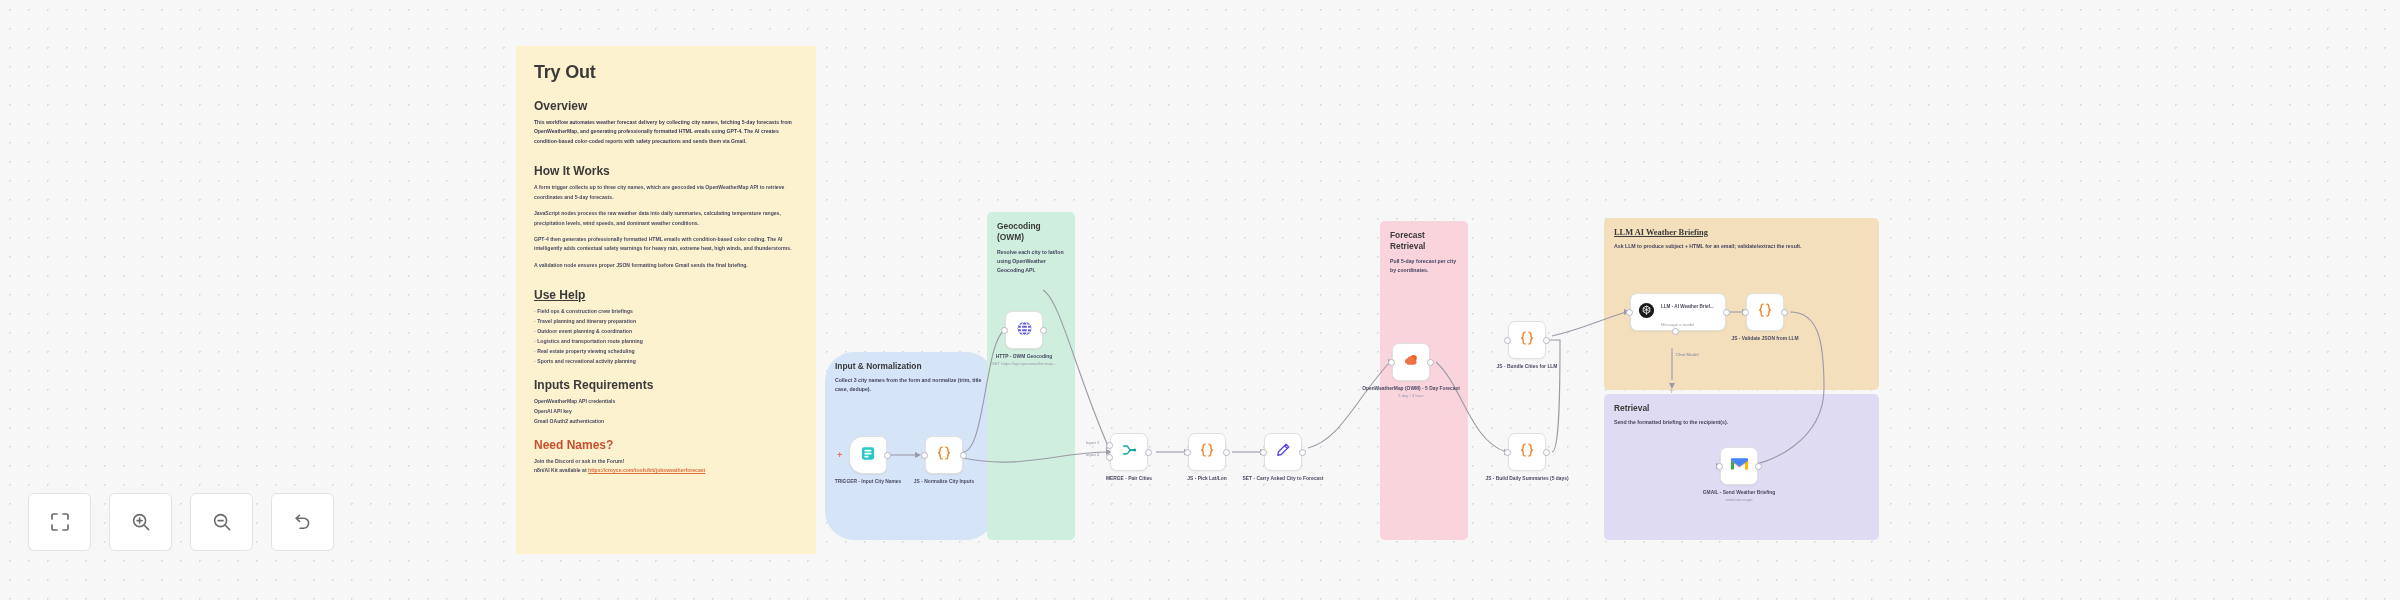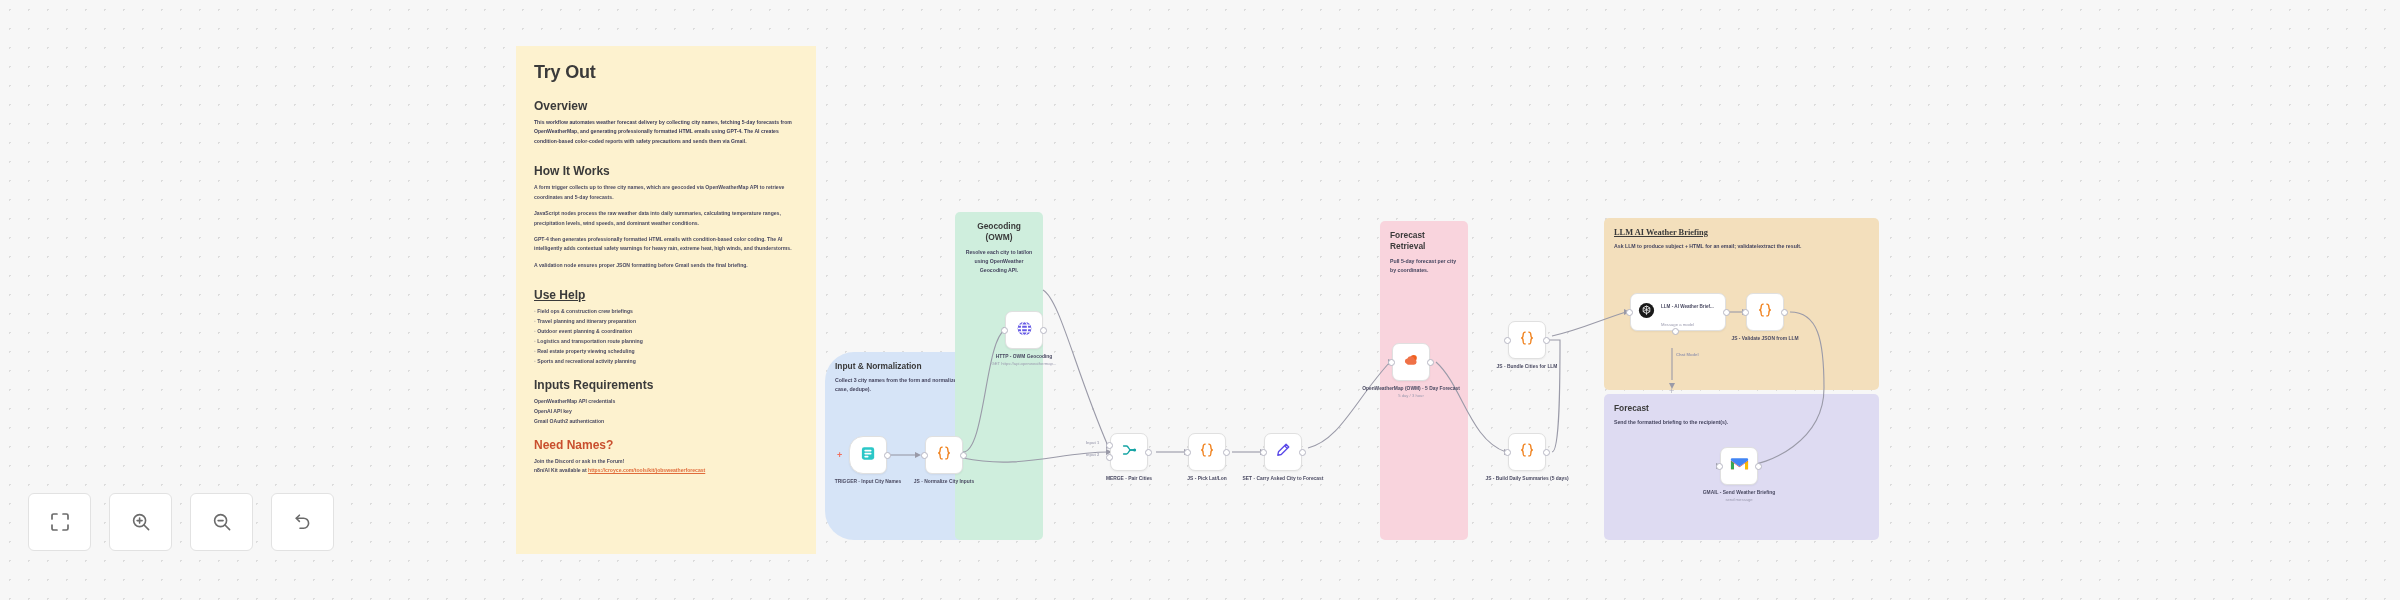--- a/index.html
+++ b/index.html
@@ -160,39 +160,39 @@
     <div class="doc-line">
       <span>n8n/AI Kit available at </span><a class="doc-link" href="#">https://croyce.com/tools/kit/jobsweatherforecast</a>
     </div>
   </div>
 
   <div class="region" style="left:825px; top:352px; width:170px; height:188px; background:#d6e4f7;border-radius:29px;">
     <div class="region-title">Input &amp; Normalization</div>
     <div class="region-desc">Collect 3 city names from the form and normalize (trim, title case, dedupe).</div>
   </div>
 
-  <div class="region" style="left:955px; top:212px; width:88px; height:328px; background:#cfeedd;text-align:center;">
+  <div class="region" style="left:987px; top:212px; width:88px; height:328px; background:#cfeedd;">
     <div class="region-title">Geocoding (OWM)</div>
     <div class="region-desc">Resolve each city to lat/lon using OpenWeather Geocoding API.</div>
   </div>
 
 
   <div class="region" style="left:1380px; top:221px; width:88px; height:319px; background:#f9d4dd;">
     <div class="region-title">Forecast Retrieval</div>
     <div class="region-desc">Pull 5-day forecast per city by coordinates.</div>
   </div>
 
 
   <div class="region" style="left:1604px; top:218px; width:275px; height:172px; background:#f3dfbc;">
     <div class="region-title u">LLM AI Weather Briefing</div>
     <div class="region-desc">Ask LLM to produce subject + HTML for an email; validate/extract the result.</div>
   </div>
 
   <div class="region" style="left:1604px; top:394px; width:275px; height:146px; background:#dedbf2;">
-    <div class="region-title">Forecast</div>
+    <div class="region-title">Retrieval</div>
     <div class="region-desc">Send the formatted briefing to the recipient(s).</div>
   </div>
 
   <svg class="edge" style="left:0; top:0; width:2400px; height:600px;">
     <g fill="none" stroke="#9a9aa8" stroke-width="1.1">
       <path d="M 887 455 L 917 455"></path>
       <path d="M 963 452 C 985 452 985 340 1005 330"></path>
       <path d="M 963 458 C 1020 470 1060 452 1108 452"></path>
       <path d="M 1043 290 C 1060 300 1075 370 1108 446"></path>
       <path d="M 1156 452 L 1186 452"></path>

